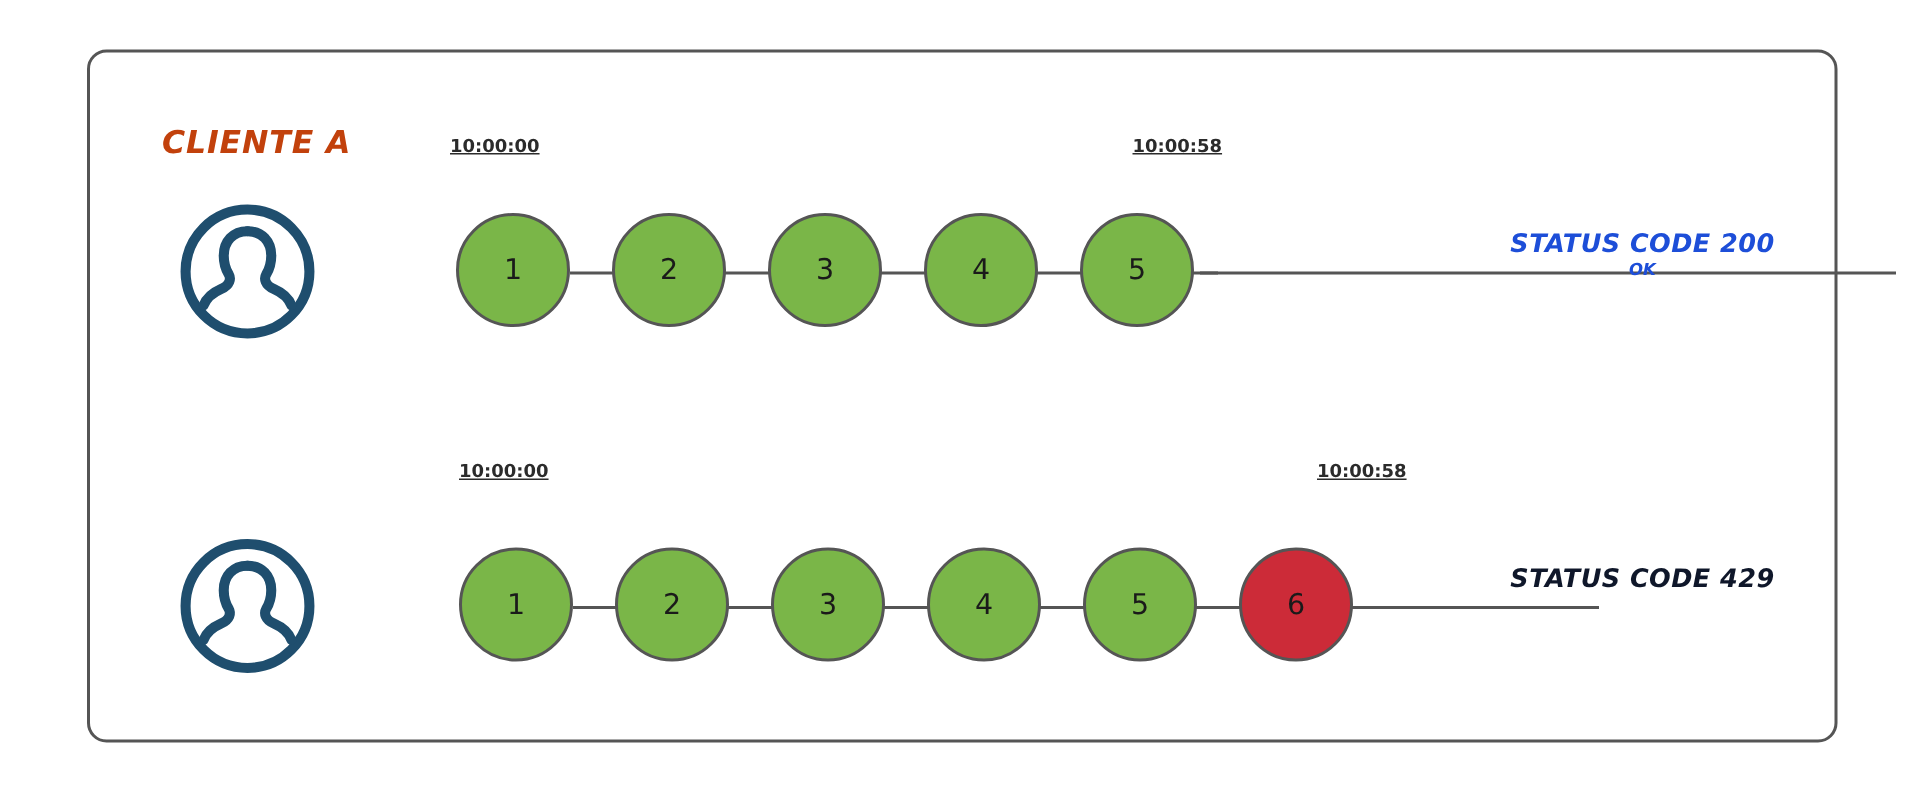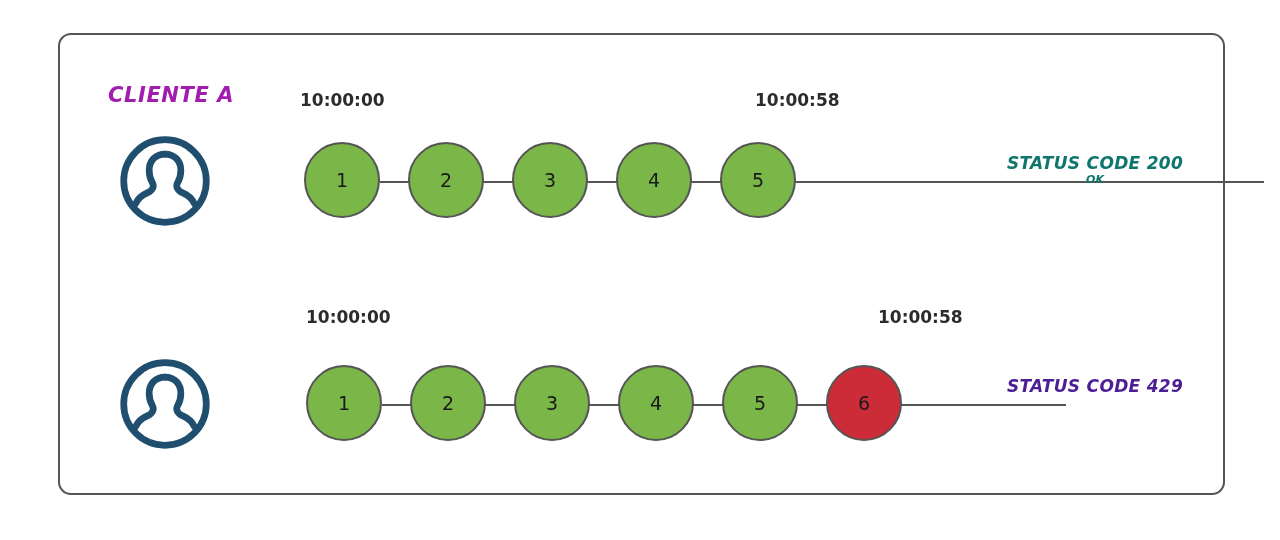--- a/index.html
+++ b/index.html
@@ -38,39 +38,40 @@
   }
 
   
   .client-label {
     position: absolute;
     font-family: "DejaVu Sans", sans-serif;
     font-size: 21px;
     font-weight: 600;
     font-style: italic;
     letter-spacing: 0.6px;
-    color: #a21caf;
+    color: #c2410c;
     white-space: nowrap;
   }
 
   
   .avatar-icon {
     position: absolute;
     width: 96px;
     height: 96px;
   }
 
   
   .timestamp {
     position: absolute;
     font-family: "DejaVu Sans", sans-serif;
-    font-size: 17px;
+    font-size: 12px;
     font-weight: bold;
     color: #2b2b2b;
     white-space: nowrap;
+    text-decoration: underline;
   }
 
   
   .chain {
     position: absolute;
     height: 80px;
   }
   .chain-line {
     position: absolute;
     height: 2.5px;
@@ -150,21 +151,21 @@
       <div class="chain-line" style="left:76px;  width:432px;"></div>
       <div class="chain-line" style="left:496px; width:464px;"></div>
 
       <div class="node ok" style="left:0px;">1</div>
       <div class="node ok" style="left:104px;">2</div>
       <div class="node ok" style="left:208px;">3</div>
       <div class="node ok" style="left:312px;">4</div>
       <div class="node ok" style="left:416px;">5</div>
     </div>
 
-    <div class="status-text" style="left:910px; top:118px; width:250px; color:#0f766e;">
+    <div class="status-text" style="left:910px; top:118px; width:250px; color:#1d4ed8;">
       <span class="status-line-1">STATUS CODE 200</span>
       <span class="status-line-2">OK</span>
     </div>
   </div>
 
   <div class="client-row">
 
 
     <div class="avatar-icon" style="left:57px; top:321px;">
       <svg viewBox="0 0 100 100" width="96" height="96" aria-hidden="true">
@@ -194,18 +195,18 @@
       <div class="chain-line" style="left:600px; width:160px;"></div>
 
       <div class="node ok" style="left:0px;">1</div>
       <div class="node ok" style="left:104px;">2</div>
       <div class="node ok" style="left:208px;">3</div>
       <div class="node ok" style="left:312px;">4</div>
       <div class="node ok" style="left:416px;">5</div>
       <div class="node blocked" style="left:520px;">6</div>
     </div>
 
-    <div class="status-text" style="left:910px; top:341px; width:250px; color:#4c1d95;">
+    <div class="status-text" style="left:910px; top:341px; width:250px; color:#0f172a;">
       <span class="status-line-1">STATUS CODE 429</span>
     </div>
   </div>
 
 </div>
 
 </body></html>

